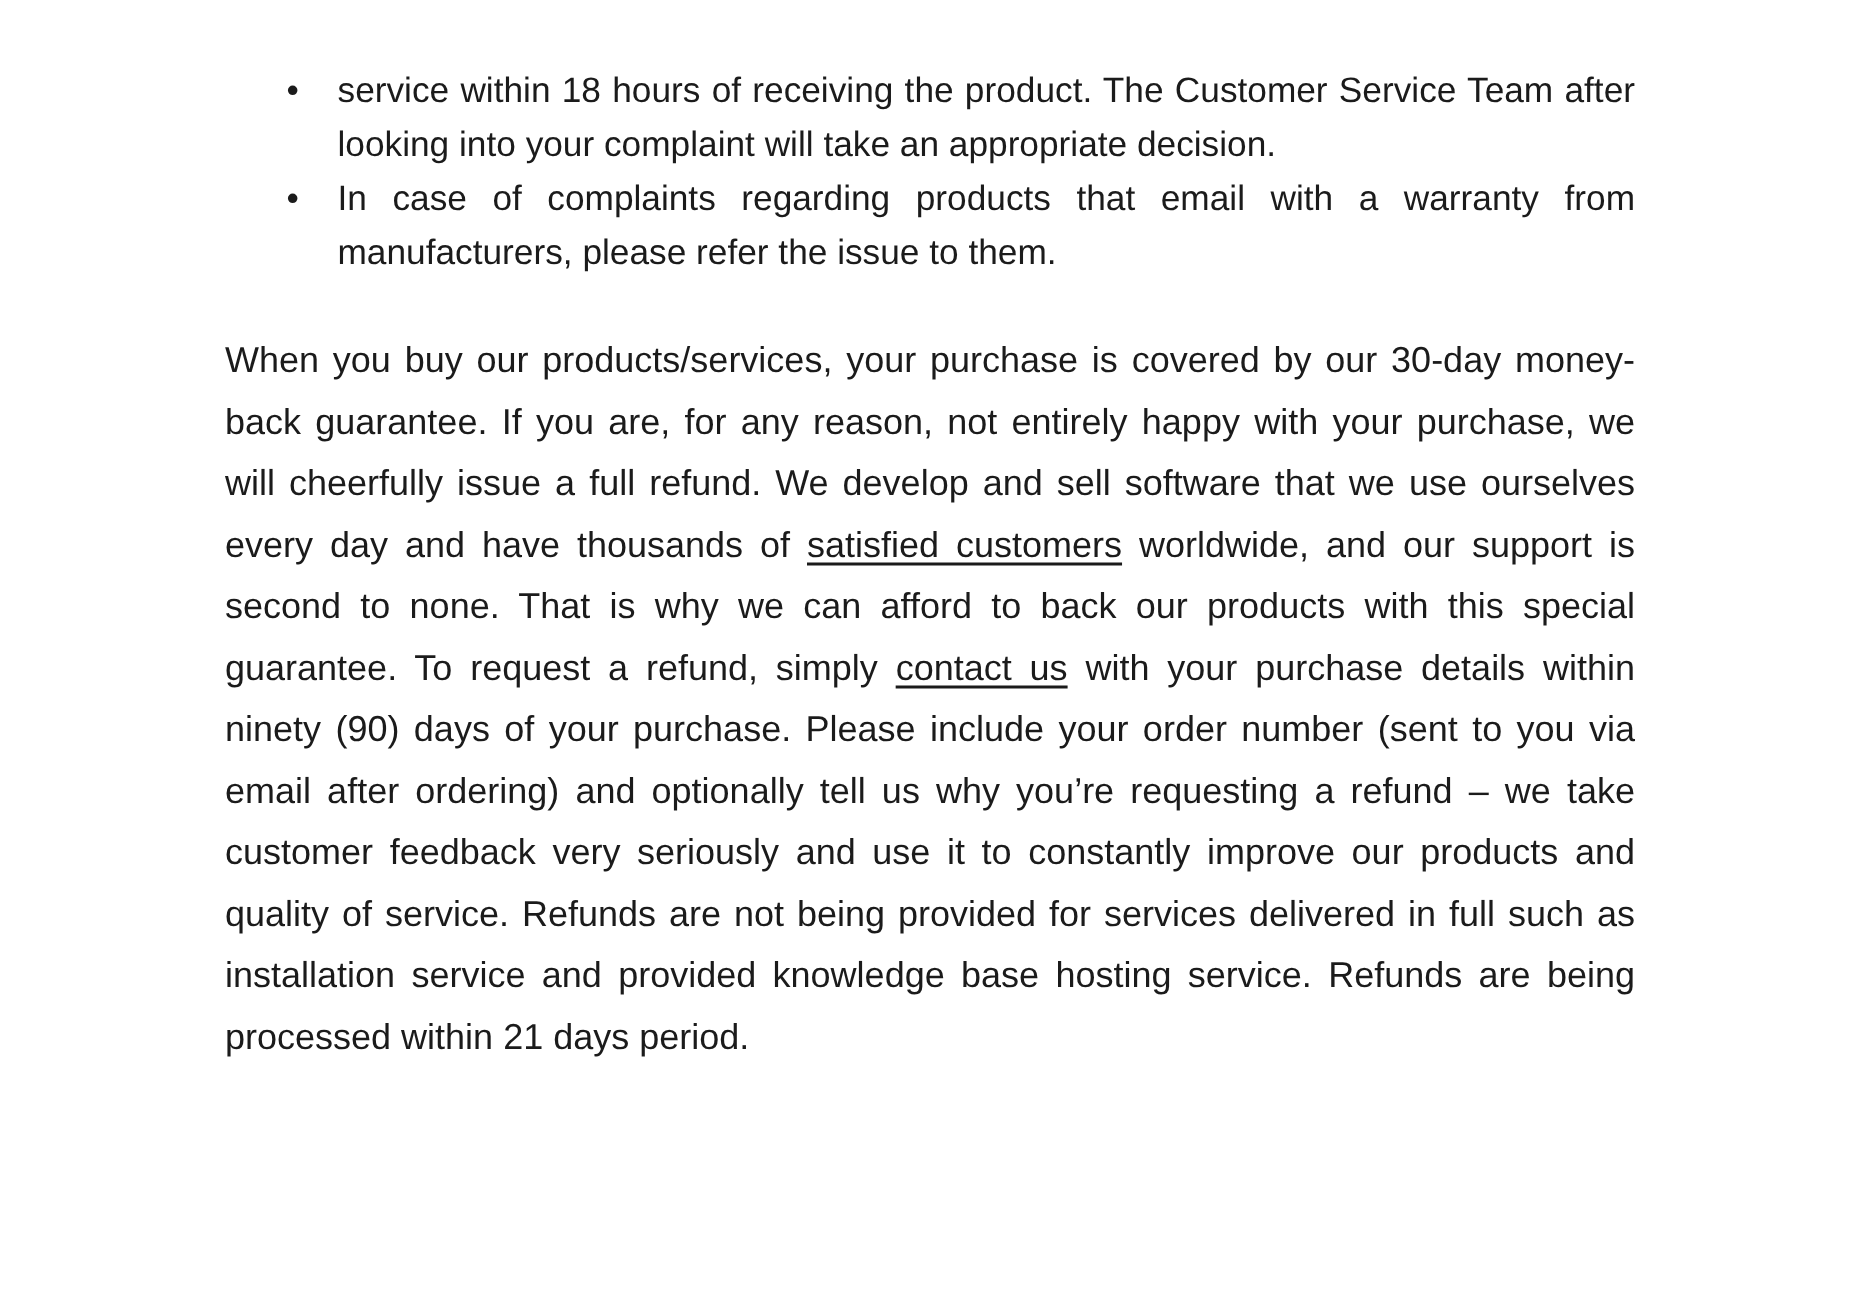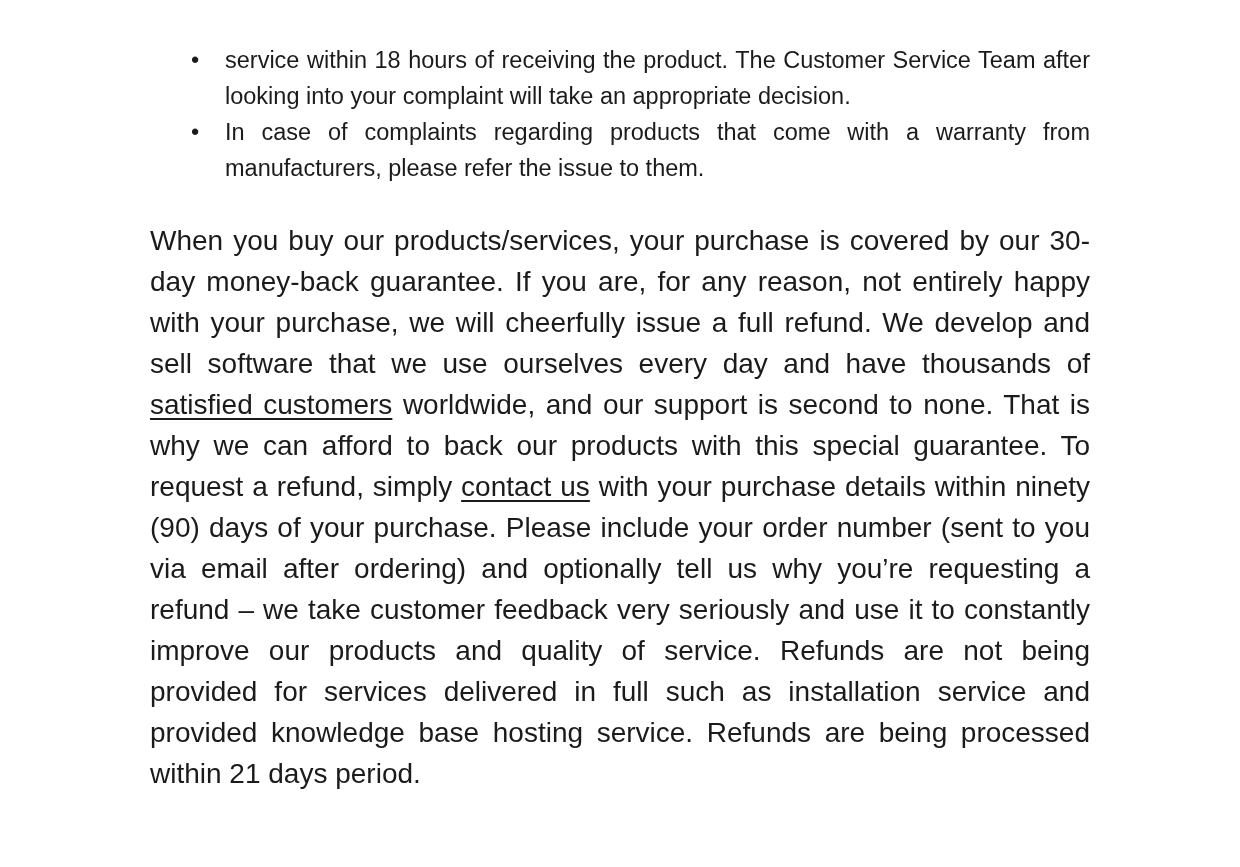--- a/index.html
+++ b/index.html
@@ -44,38 +44,38 @@
     margin: 26px 0 0 0;
     font-size: 28px;
     line-height: 36px;
     font-weight: 400;
     font-style: italic;
     color: #de7b28;
   }
   p.body-paragraph {
     margin: 34px 0 0 0;
     text-align: justify;
-    font-size: 28px;
+    font-size: 24px;
     line-height: 41px;
   }
   p.body-paragraph a {
     color: inherit;
     text-decoration: underline;
     text-decoration-thickness: 2px;
     text-underline-offset: 4px;
   }
 </style>
 </head>
 <body>
 
 <div class="page">
   <div class="content">
 
     <ul class="bullet-list">
       <li><span class="bullet-marker">•</span><span>service within 18 hours of receiving the product. The Customer Service Team after looking into your complaint will take an appropriate decision.</span></li>
-      <li><span class="bullet-marker">•</span><span>In case of complaints regarding products that come with a warranty from manufacturers, please refer the issue to them.</span></li>
+      <li><span class="bullet-marker">•</span><span>In case of complaints regarding products that email with a warranty from manufacturers, please refer the issue to them.</span></li>
     </ul>
 
 
     <p class="body-paragraph"><span>When you buy our products/services, your purchase is covered by our 30-day money-back guarantee. If you are, for any reason, not entirely happy with your purchase, we will cheerfully issue a full refund. We develop and sell software that we use ourselves every day and have thousands of </span><a href="#">satisfied customers</a><span> worldwide, and our support is second to none. That is why we can afford to back our products with this special guarantee. To request a refund, simply </span><a href="#">contact us</a><span> with your purchase details within ninety (90) days of your purchase. Please include your order number (sent to you via email after ordering) and optionally tell us why you’re requesting a refund – we take customer feedback very seriously and use it to constantly improve our products and quality of service. Refunds are not being provided for services delivered in full such as installation service and provided knowledge base hosting service. Refunds are being processed within 21 days period.</span></p>
 
   </div>
 </div>
 
 </body></html>

